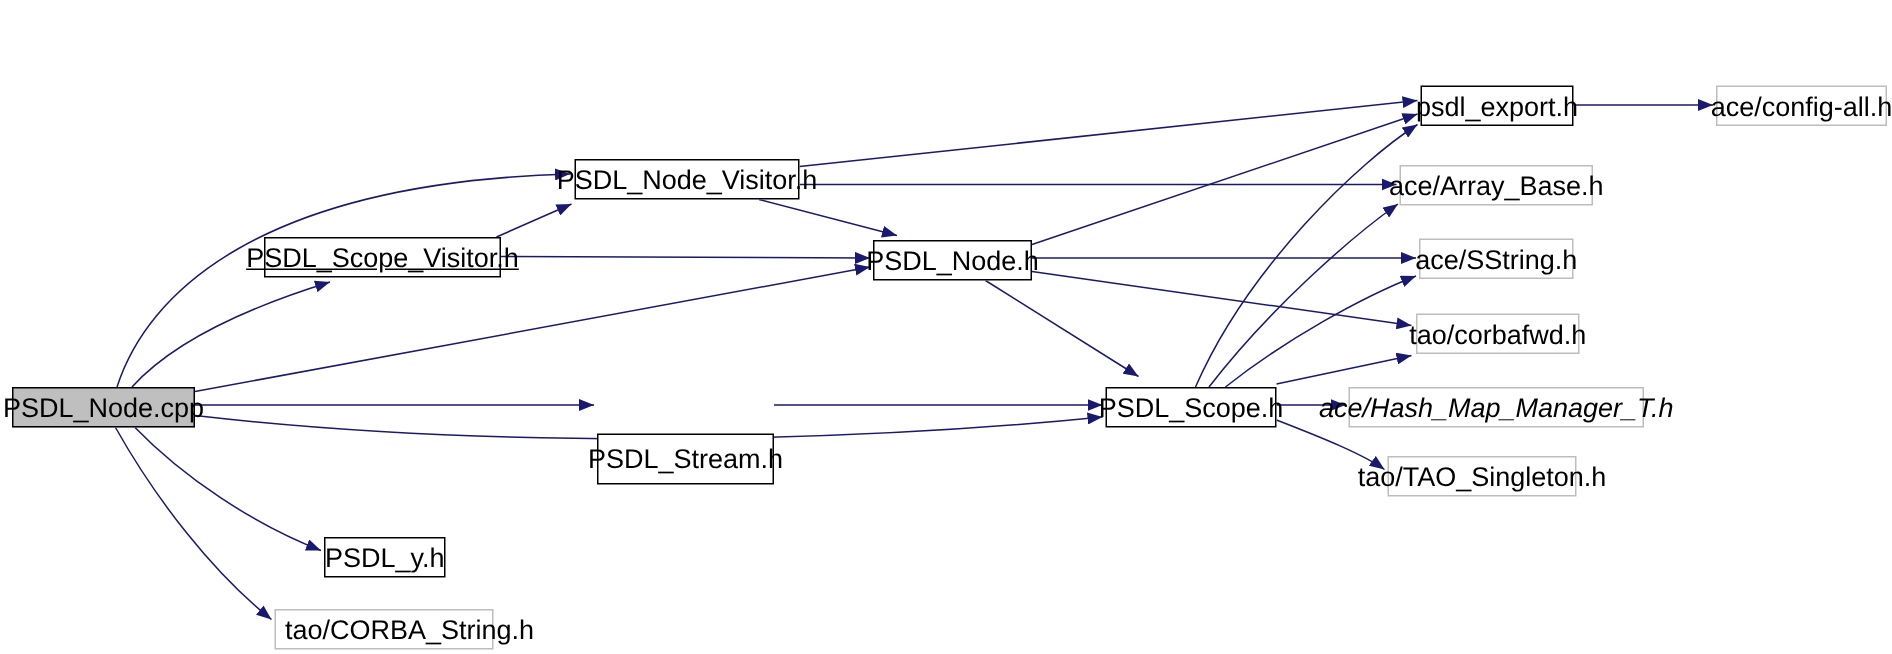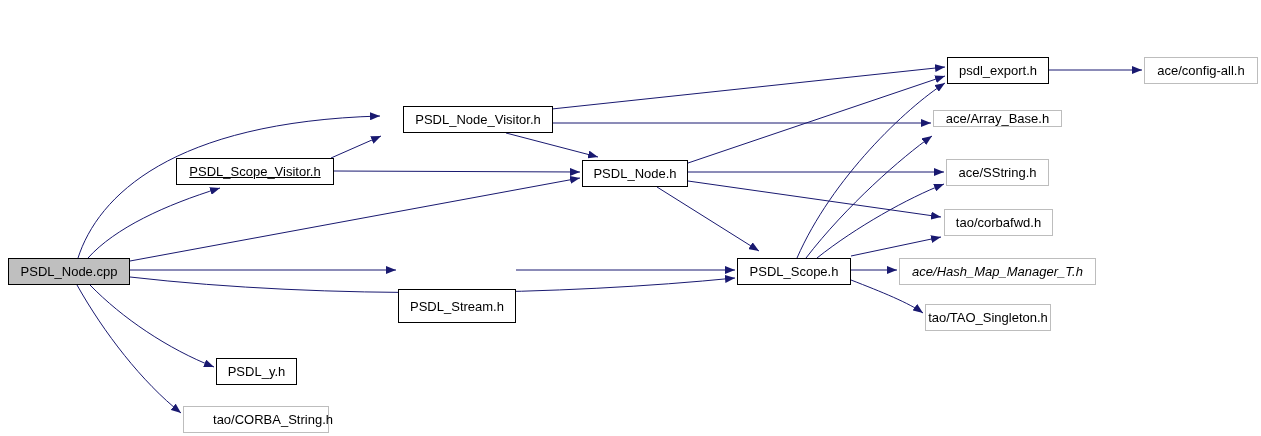--- a/index.html
+++ b/index.html
@@ -21,21 +21,21 @@
     stroke: var(--edge-color, #191970);
     stroke-width: 1;
   }
   #arrowhead path { fill: var(--edge-color, #191970); }
   .node {
     position: absolute;
     box-sizing: border-box;
     display: flex;
     align-items: center;
     justify-content: center;
-    font-size: 13px;
+    font-size: 18px;
     line-height: 1;
     color: var(--text-color, #000000);
     background: var(--node-fill, #ffffff);
     white-space: nowrap;
     z-index: 2;
   }
   .node.internal { border: 1px solid var(--internal-border, #000000); }
   .node.main {
     border: 1px solid var(--internal-border, #000000);
     background: var(--main-fill, #bfbfbf);
@@ -73,27 +73,27 @@
       <path class="edge" d="M 806,258 C 846,206 902,157 932,136" marker-end="url(#arrowhead)"></path>
       <path class="edge" d="M 817,258 C 856,227 908,198 944,184" marker-end="url(#arrowhead)"></path>
       <path class="edge" d="M 851,256 L 941,237" marker-end="url(#arrowhead)"></path>
       <path class="edge" d="M 851,270 L 897,270" marker-end="url(#arrowhead)"></path>
       <path class="edge" d="M 851,280 C 882,292 909,303 923,313" marker-end="url(#arrowhead)"></path>
       <path class="edge" d="M 1049,70 L 1142,70" marker-end="url(#arrowhead)"></path>
     </svg>
   <div id="node-layer">
       <div class="node main" style="left: 8px; top: 258px; width: 122px; height: 27px;">PSDL_Node.cpp</div>
       <div class="node internal" style="left: 176px; top: 158px; width: 158px; height: 27px; text-decoration: underline;">PSDL_Scope_Visitor.h</div>
-      <div class="node internal" style="left: 383px; top: 106px; width: 150px; height: 27px; margin-left: 20px;">PSDL_Node_Visitor.h</div>
+      <div class="node internal" style="left: 383px; top: 106px; width: 150px; height: 27px;">PSDL_Node_Visitor.h</div>
       <div class="node internal" style="left: 582px; top: 160px; width: 106px; height: 27px;">PSDL_Node.h</div>
       <div class="node internal" style="left: 398px; top: 258px; width: 118px; height: 34px; margin-top: 31px;">PSDL_Stream.h</div>
       <div class="node internal" style="left: 737px; top: 258px; width: 114px; height: 27px;">PSDL_Scope.h</div>
       <div class="node internal" style="left: 216px; top: 358px; width: 81px; height: 27px;">PSDL_y.h</div>
       <div class="node external" style="left: 183px; top: 406px; width: 146px; height: 27px; padding-left: 34px;">tao/CORBA_String.h</div>
       <div class="node internal" style="left: 947px; top: 57px; width: 102px; height: 27px;">psdl_export.h</div>
       <div class="node external" style="left: 1144px; top: 57px; width: 114px; height: 27px;">ace/config-all.h</div>
-      <div class="node external" style="left: 933px; top: 110px; width: 129px; height: 17px;">ace/Array_Base.h</div>
+      <div class="node external" style="left: 933px; top: 110px; width: 129px; height: 27px;">ace/Array_Base.h</div>
       <div class="node external" style="left: 946px; top: 159px; width: 103px; height: 27px;">ace/SString.h</div>
       <div class="node external" style="left: 944px; top: 209px; width: 109px; height: 27px;">tao/corbafwd.h</div>
       <div class="node external" style="left: 899px; top: 258px; width: 197px; height: 27px; font-style: italic;">ace/Hash_Map_Manager_T.h</div>
       <div class="node external" style="left: 925px; top: 304px; width: 126px; height: 27px;">tao/TAO_Singleton.h</div>
     </div>
 </div>
 
 </body></html>

